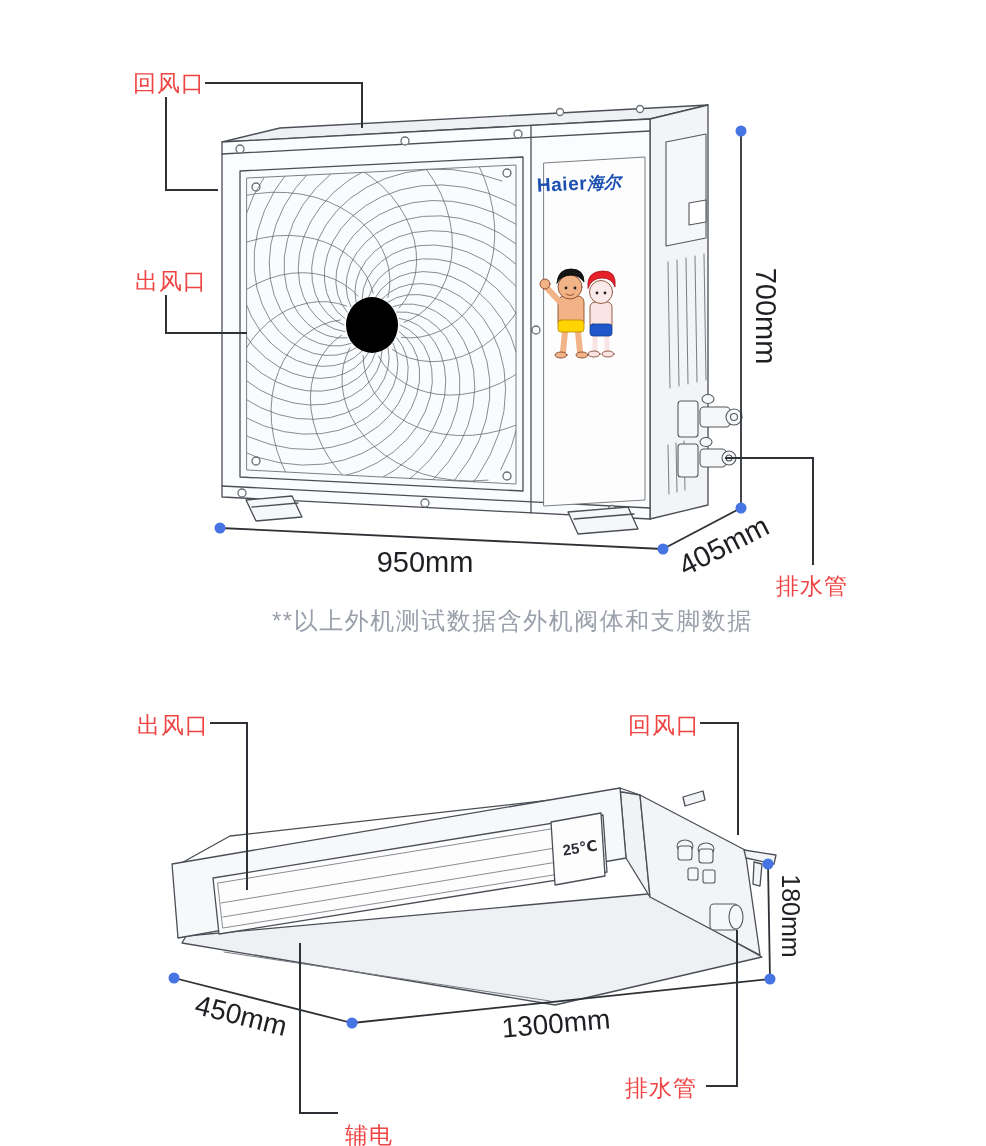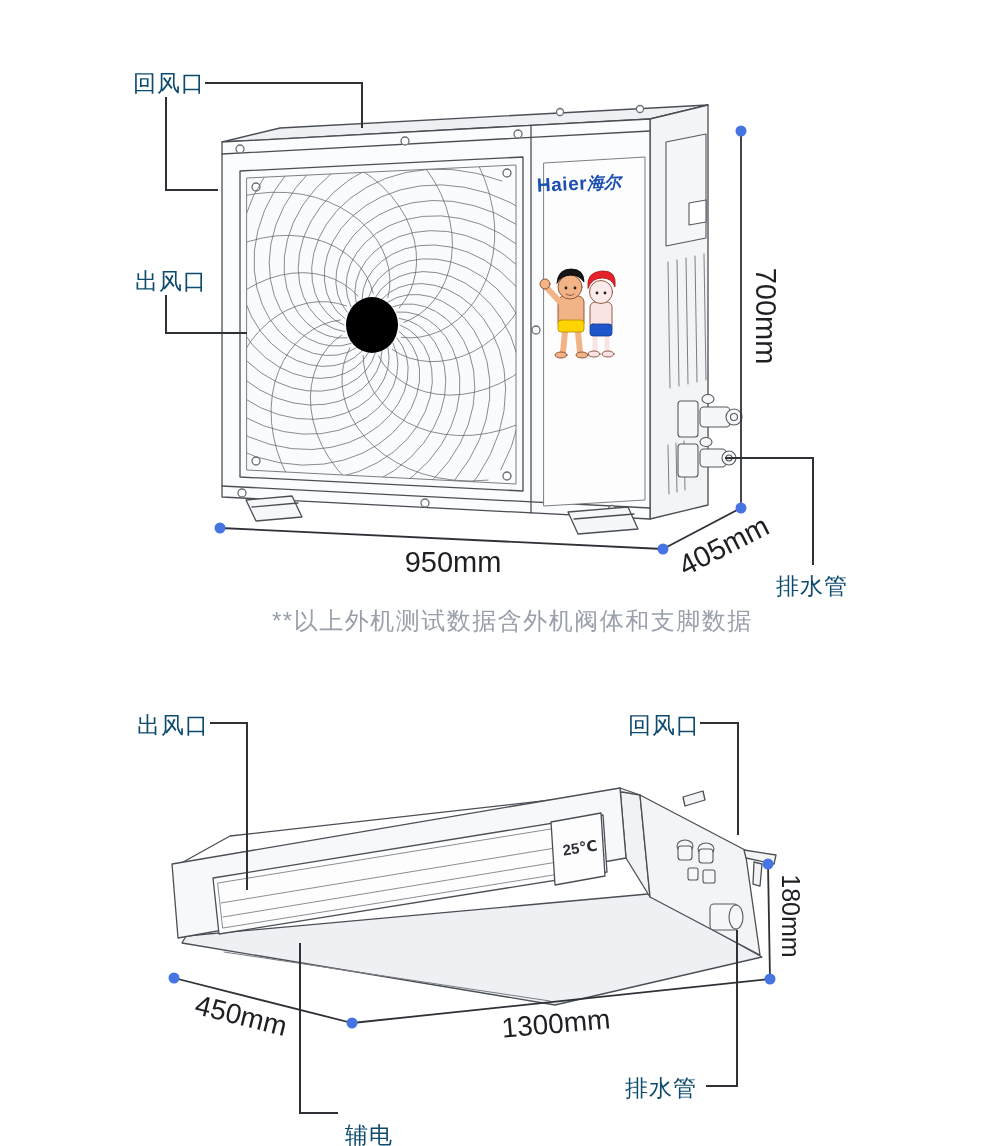--- a/index.html
+++ b/index.html
@@ -1,19 +1,19 @@
 <!DOCTYPE html>
 <html><head>
 <meta charset="utf-8">
 <style>
   html,body{margin:0;padding:0;background:#ffffff;}
   #stage{position:relative;width:986px;height:1146px;background:#fff;overflow:hidden;
          font-family:"Liberation Sans","DejaVu Sans",sans-serif;}
   #art{position:absolute;left:0;top:0;}
-  .cn-label{position:absolute;font-size:23px;letter-spacing:1px;color:#0c4a6e;white-space:nowrap;}
+  .cn-label{position:absolute;font-size:23px;letter-spacing:1px;color:#ef4444;white-space:nowrap;}
   .dim-label{position:absolute;font-size:29px;color:#1d1f23;white-space:nowrap;transform:translate(-50%,-50%);}
   .dim-label.v{transform:translate(-50%,-50%) rotate(90deg);}
   .note{position:absolute;font-size:24px;letter-spacing:1.5px;color:#9aa0ab;white-space:nowrap;}
   .brand{position:absolute;left:537px;top:172px;width:110px;color:#1b4fb0;white-space:nowrap;
          transform:rotate(-3deg);}
   .brand .en{font-size:19px;font-weight:bold;letter-spacing:0.5px;}
   .brand .cn{font-size:17px;font-style:italic;font-weight:bold;}
   .temp{position:absolute;left:580px;top:848px;font-size:15px;font-weight:bold;color:#2a2d33;
         transform:translate(-50%,-50%) rotate(-8deg);white-space:nowrap;}
 </style>
@@ -243,21 +243,21 @@
     <circle cx="352" cy="1023" r="5.5"></circle>
         <circle cx="174" cy="978" r="5.5"></circle>
   </g>
 </svg>
 
   <div class="cn-label" style="left:133px;top:68px;">回风口</div>
   <div class="cn-label" style="left:135px;top:266px;">出风口</div>
   <div class="cn-label" style="left:776px;top:571px;">排水管</div>
 
   <div class="dim-label v" style="left:765px;top:316px;">700mm</div>
-  <div class="dim-label" style="left:425px;top:562px;margin-left:28px;">950mm</div>
+  <div class="dim-label" style="left:425px;top:562px;">950mm</div>
   <div class="dim-label" style="left:724px;top:546px;transform:translate(-50%,-50%) rotate(-27deg);">405mm</div>
 
   <div class="note" style="left:272px;top:605px;">**以上外机测试数据含外机阀体和支脚数据</div>
 
   <div class="brand">
     <span class="en">Haier</span><span class="cn">海尔</span>
   </div>
 
   <div class="cn-label" style="left:137px;top:710px;">出风口</div>
   <div class="cn-label" style="left:628px;top:710px;">回风口</div>

